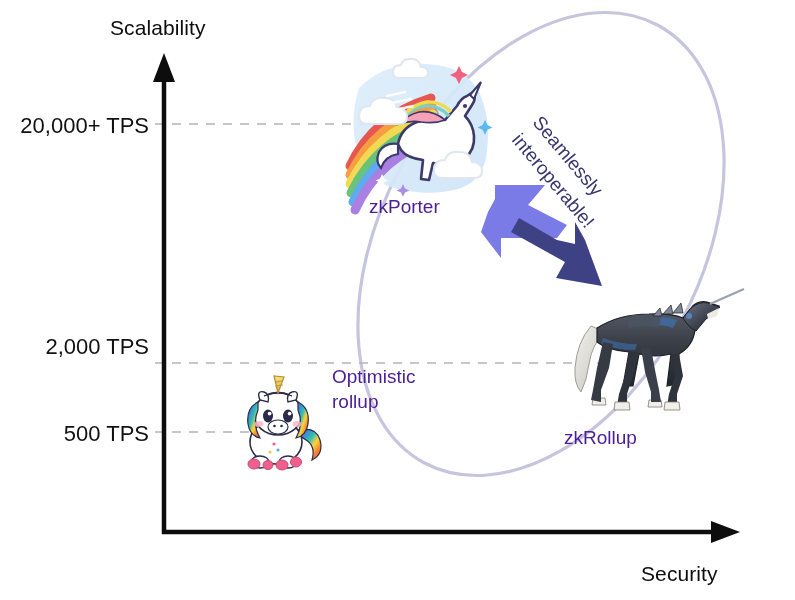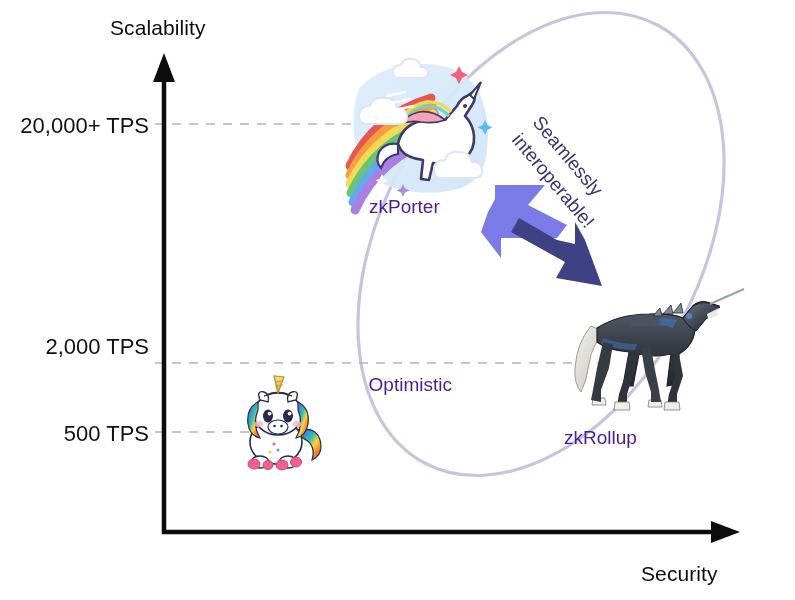--- a/index.html
+++ b/index.html
@@ -51,25 +51,24 @@
   
   .node-label {
     font-size: 19px;
     color: #4c1d95;
     white-space: nowrap;
     font-family: "Liberation Sans", sans-serif;
   }
   #label-zkporter   { left: 369px; top: 196px; }
   #label-zkrollup   { left: 564px; top: 427px; text-align: center; }
   #label-optimistic {
-    left: 332px; top: 372px;
+    left: 332px; top: 364px;
     line-height: 25px;
     white-space: normal;
     width: 120px;
-    text-align: right;
   }
 
   
   #interop-caption {
     left: 547px;
     top: 110px;
     width: 180px;
     transform: rotate(50deg);
     transform-origin: 0 0;
     color: #3a3470;
@@ -301,20 +300,21 @@
   <div class="abs tick-label" id="tick-20000">20,000+ TPS</div>
   <div class="abs tick-label" id="tick-2000">2,000 TPS</div>
   <div class="abs tick-label" id="tick-500">500 TPS</div>
 
   <div class="abs node-label" id="label-zkporter">zkPorter</div>
 
   <div class="abs node-label" id="label-zkrollup">zkRollup</div>
 
   <div class="abs node-label" id="label-optimistic">
     <div>Optimistic</div>
+    <div>rollup</div>
   </div>
 
   <div class="abs" id="interop-caption">
     <div>Seamlessly</div>
     <div>interoperable!</div>
   </div>
 
 </div>
 
 </body></html>

